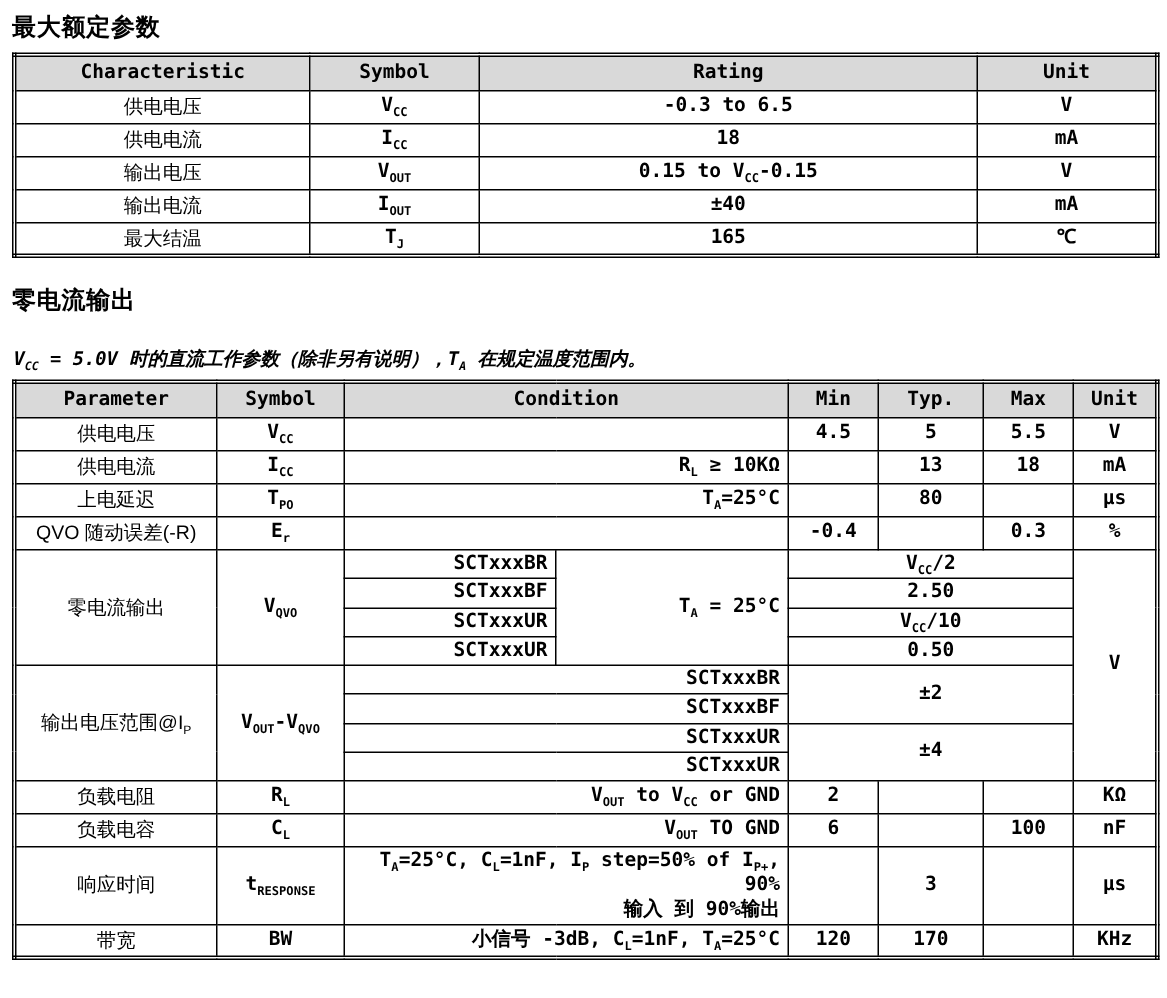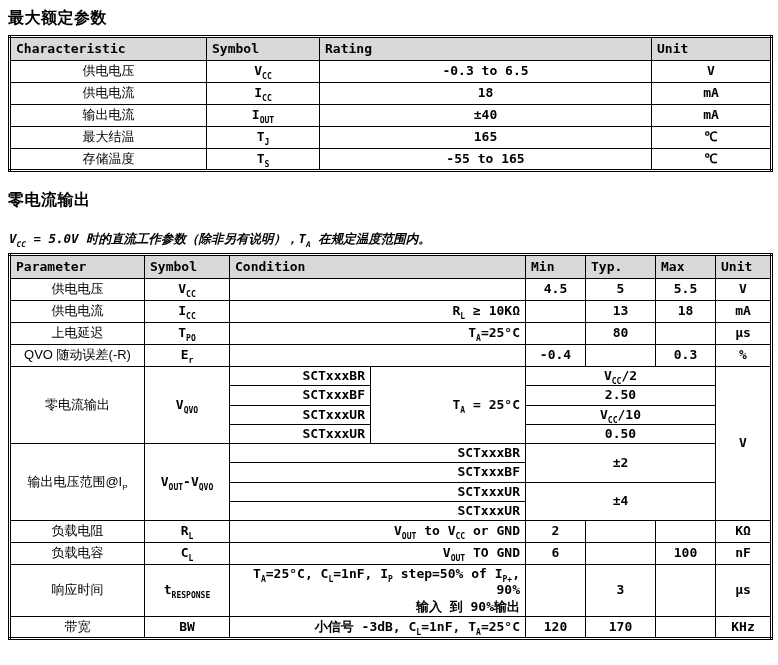--- a/index.html
+++ b/index.html
@@ -36,21 +36,21 @@
     font-size: 13px;
     line-height: 1.25;
     padding: 1px 5px;
     vertical-align: middle;
     overflow: hidden;
   }
   table.t th {
     background: #d9d9d9;
     font-family: "DejaVu Sans Mono", monospace;
     font-weight: bold;
-    text-align: left;
+    text-align: center;
     height: 24px;
   }
   tr.r { height: 22px; }
   tr.sr { height: 18px; }
   td.param { text-align: center; font-size: 13.5px; font-family: "Liberation Sans", sans-serif; }
   td.sym, td.val, td.unit {
     font-family: "DejaVu Sans Mono", monospace;
     font-weight: bold;
     text-align: center;
   }
@@ -90,35 +90,35 @@
       <td class="val">-0.3 to 6.5</td>
       <td class="unit">V</td>
     </tr>
     <tr class="r">
       <td class="param">供电电流</td>
       <td class="sym">I<sub>CC</sub></td>
       <td class="val">18</td>
       <td class="unit">mA</td>
     </tr>
     <tr class="r">
+      <td class="param">输出电压</td>
+      <td class="sym">V<sub>OUT</sub></td>
+      <td class="val">0.15 to V<sub>CC</sub>-0.15</td>
+      <td class="unit">V</td>
+    </tr>
+    <tr class="r">
       <td class="param">输出电流</td>
       <td class="sym">I<sub>OUT</sub></td>
       <td class="val">±40</td>
       <td class="unit">mA</td>
     </tr>
     <tr class="r">
       <td class="param">最大结温</td>
       <td class="sym">T<sub>J</sub></td>
       <td class="val">165</td>
-      <td class="unit">℃</td>
-    </tr>
-    <tr class="r">
-      <td class="param">存储温度</td>
-      <td class="sym">T<sub>S</sub></td>
-      <td class="val">-55 to 165</td>
       <td class="unit">℃</td>
     </tr>
   </tbody>
 </table>
 
 <div class="gap"></div>
 
 <div class="sec-title">零电流输出</div>
 <div class="note">V<sub>CC</sub> = 5.0V 时的直流工作参数（除非另有说明），T<sub>A</sub> 在规定温度范围内。</div>
 

